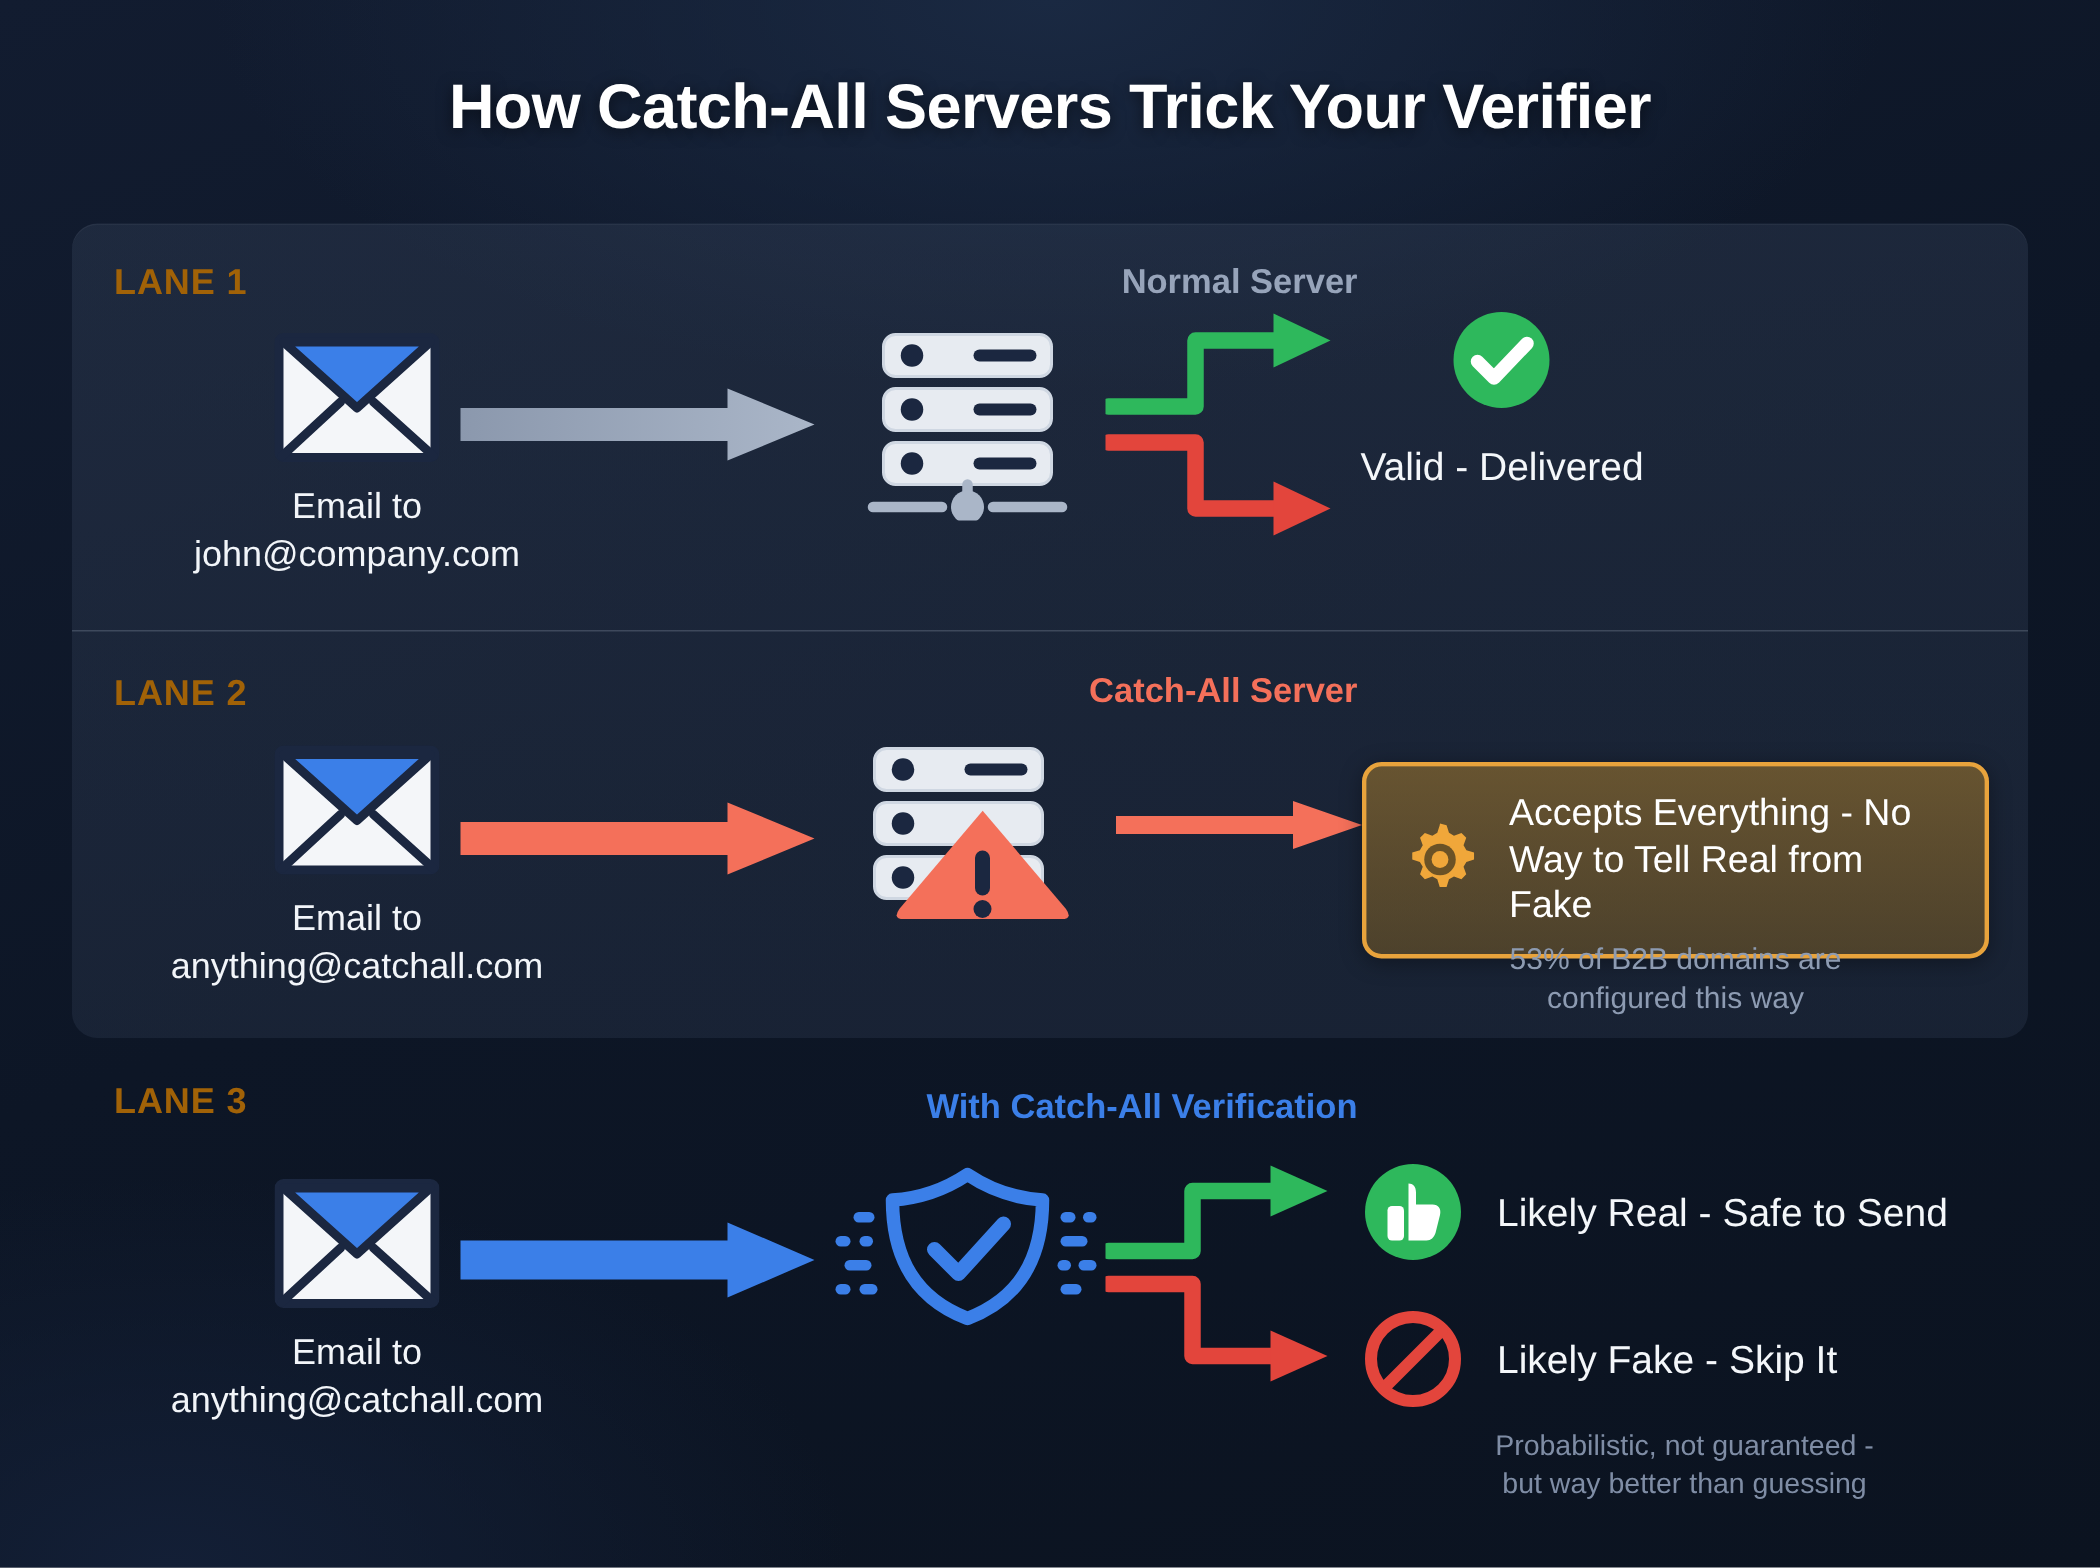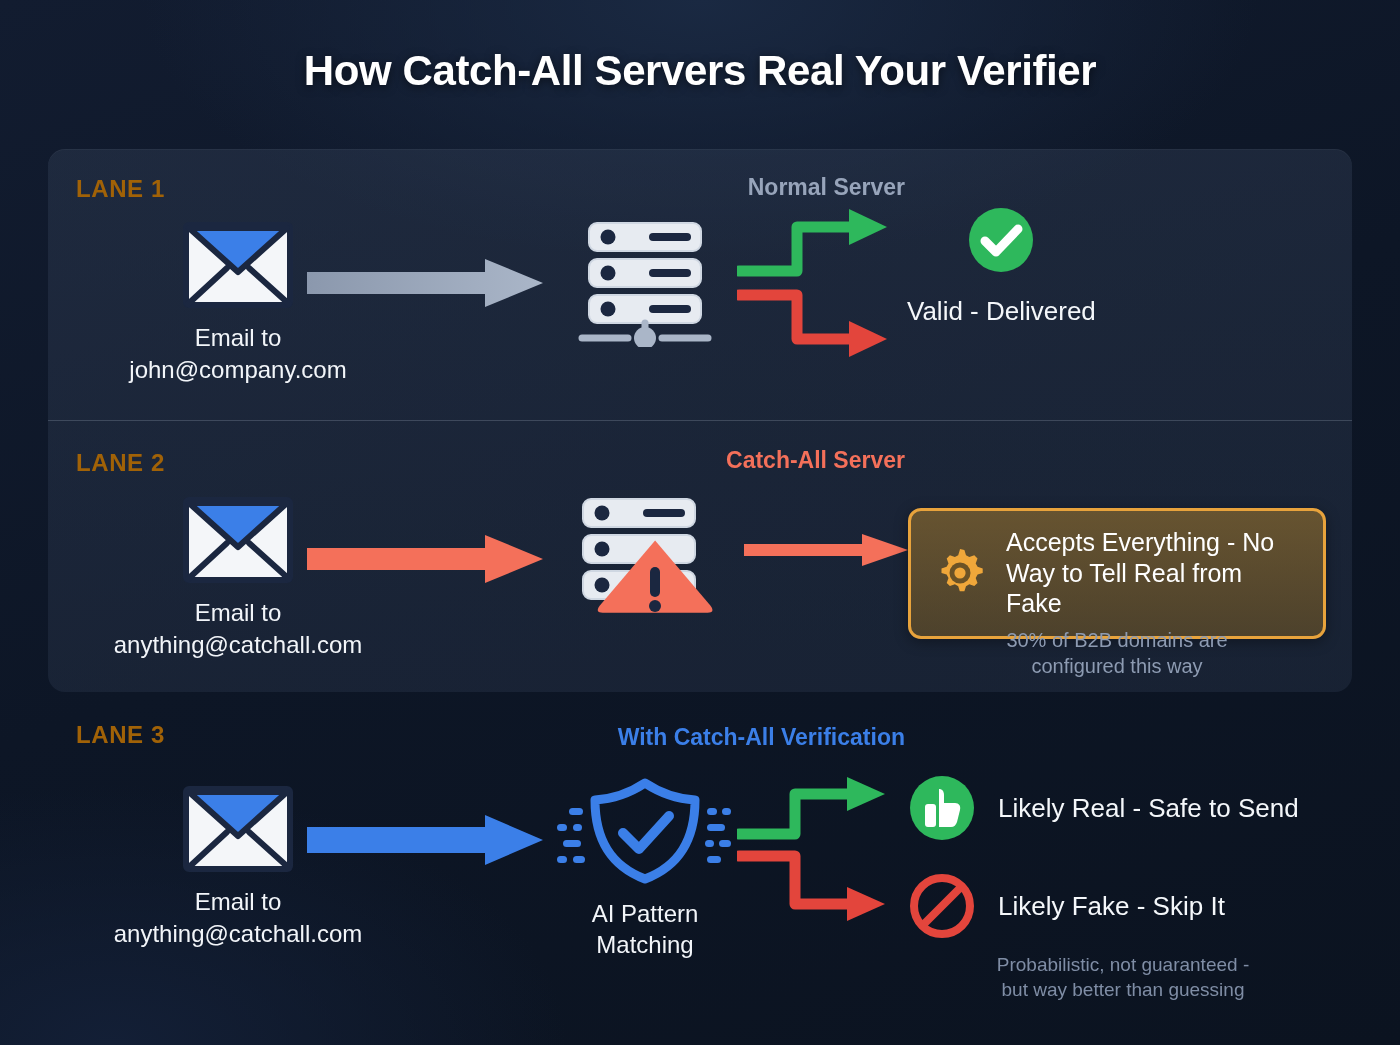--- a/index.html
+++ b/index.html
@@ -197,21 +197,21 @@
     line-height: 1.32;
     color: #7f8da5;
     white-space: pre-line;
   }
 </style>
 </head>
 <body>
 
 <div class="stage">
 
-  <div class="title">How Catch-All Servers Real Your Verifier</div>
+  <div class="title">How Catch-All Servers Trick Your Verifier</div>
 
   <div class="panel"></div>
   <div class="panel-divider"></div>
 
   <div class="lane" id="lane-1">
     <div class="lane-tag">LANE 1</div>
     <div class="node-title">Normal Server</div>
 
     <div class="mail-block">
       <svg class="envelope" viewBox="0 0 110 86">
@@ -322,21 +322,21 @@
     <div class="callout">
       <svg width="54" height="54" viewBox="0 0 54 54" style="flex:0 0 54px;">
         <path d="M27 3 l4.4 1.1 1.6 5.1 3.3 1.9 5-1.8 3.2 3.2 -1.8 5 1.9 3.3 5.1 1.6 0 4.6 -5.1 1.6 -1.9 3.3 1.8 5 -3.2 3.2 -5-1.8 -3.3 1.9 -1.6 5.1 -4.6 0 -1.6-5.1 -3.3-1.9 -5 1.8 -3.2-3.2 1.8-5 -1.9-3.3 -5.1-1.6 0-4.6 5.1-1.6 1.9-3.3 -1.8-5 3.2-3.2 5 1.8 3.3-1.9 1.6-5.1 Z" fill="#f0a73a"></path>
         <circle cx="27" cy="27" r="10.5" fill="#6b5226"></circle>
         <circle cx="27" cy="27" r="5.6" fill="#f0a73a"></circle>
       </svg>
       <div class="callout-text">Accepts Everything - No
 Way to Tell Real from Fake</div>
     </div>
 
-    <div class="callout-note">30% of B2B domains are
+    <div class="callout-note">53% of B2B domains are
 configured this way</div>
   </div>
 
   <div class="lane" id="lane-3">
     <div class="lane-tag">LANE 3</div>
     <div class="node-title">With Catch-All Verification</div>
 
     <div class="mail-block">
       <svg class="envelope" viewBox="0 0 110 86">
         <rect x="3" y="3" width="104" height="80" rx="3" fill="#f4f6f9" stroke="#1b2740" stroke-width="6"></rect>
@@ -363,22 +363,20 @@
           <rect x="2" y="78" width="10" height="7" rx="3.5"></rect>
           <rect x="18" y="78" width="12" height="7" rx="3.5"></rect>
           <rect x="152" y="30" width="10" height="7" rx="3.5"></rect>
           <rect x="167" y="30" width="9" height="7" rx="3.5"></rect>
           <rect x="152" y="46" width="18" height="7" rx="3.5"></rect>
           <rect x="150" y="62" width="9" height="7" rx="3.5"></rect>
           <rect x="164" y="62" width="12" height="7" rx="3.5"></rect>
           <rect x="152" y="78" width="14" height="7" rx="3.5"></rect>
         </g>
       </svg>
-      <div class="proc-caption">AI Pattern
-Matching</div>
     </div>
 
     <svg class="branch" width="160" height="150" viewBox="0 0 160 150">
       <path d="M2 58 H58 V18 H116" fill="none" stroke="#2eb85c" stroke-width="11" stroke-linecap="round" stroke-linejoin="round"></path>
       <path d="M110 1 L148 18 L110 35 Z" fill="#2eb85c"></path>
       <path d="M2 80 H58 V128 H116" fill="none" stroke="#e3453c" stroke-width="11" stroke-linecap="round" stroke-linejoin="round"></path>
       <path d="M110 111 L148 128 L110 145 Z" fill="#e3453c"></path>
     </svg>
 
     <div class="outcome pos">

